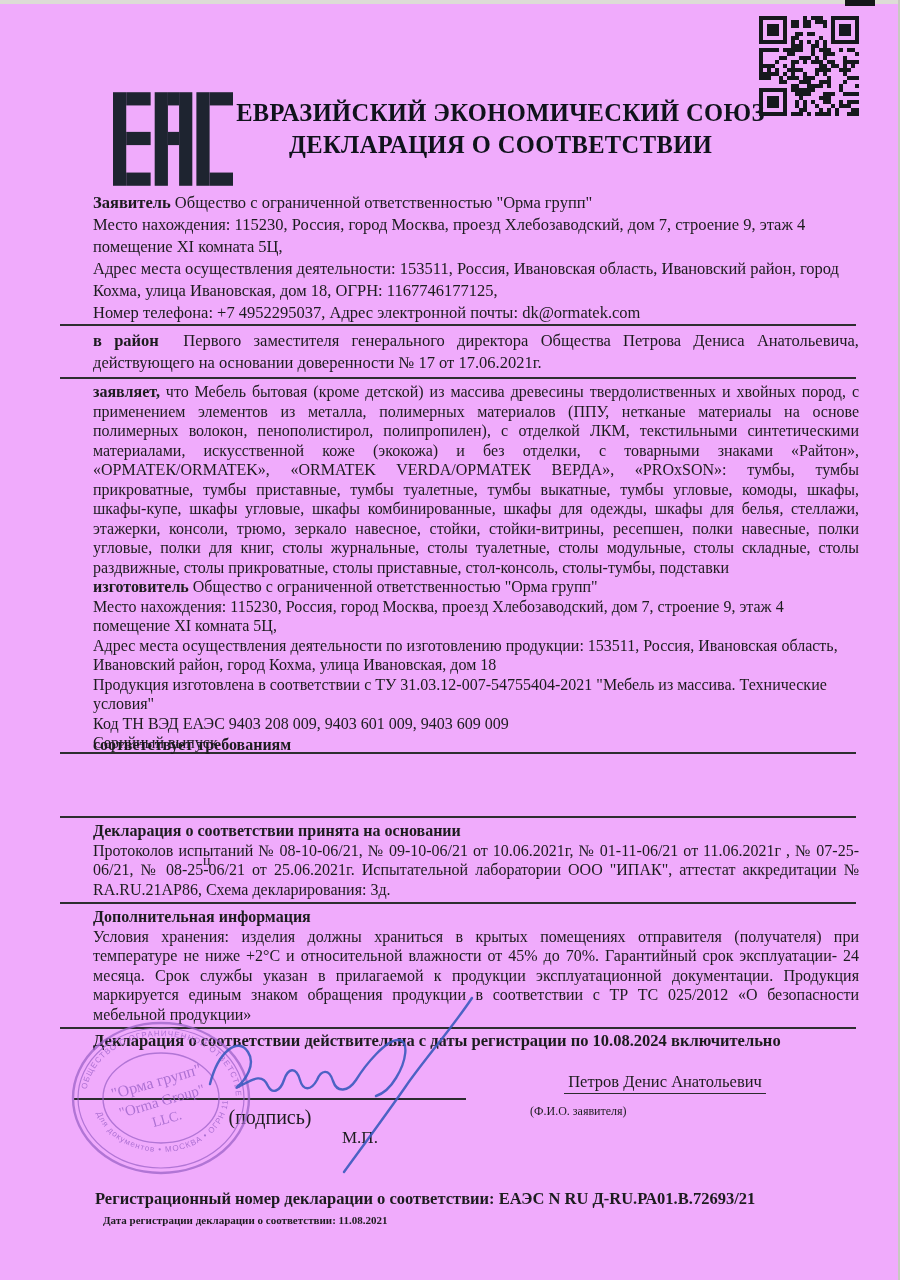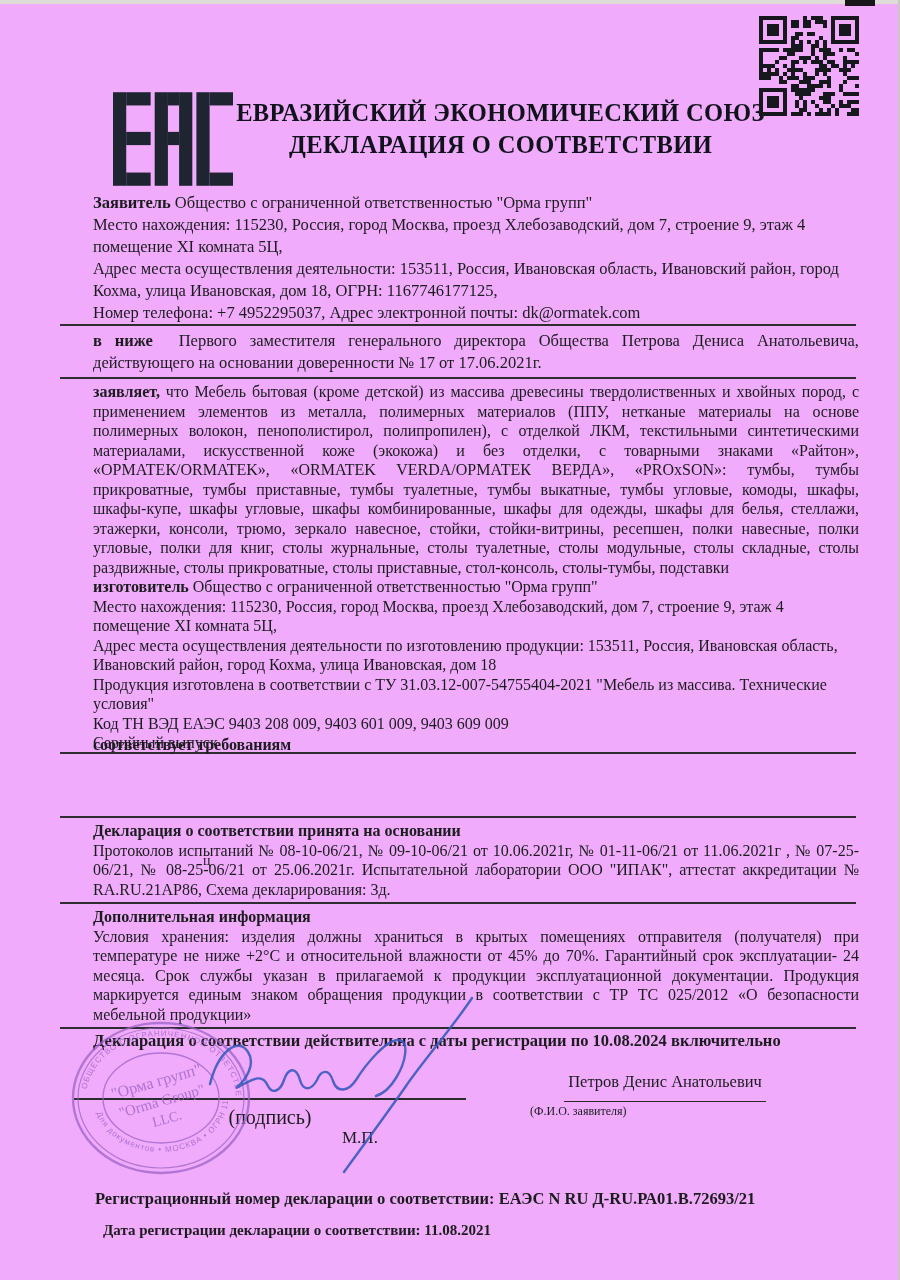--- a/index.html
+++ b/index.html
@@ -19,26 +19,26 @@
   .tight{font-size:16px;line-height:19.5px;}
   .just{text-align:justify;}
   .hr{position:absolute;left:60px;width:796px;height:0;border-top:2px solid #2e2e30;}
   .bold-head{font-weight:bold;}
 
   .validity{position:absolute;left:93px;top:1031px;width:766px;font-size:16.5px;font-weight:bold;}
 
   .sig-line{position:absolute;left:74px;top:1098px;width:392px;border-top:2px solid #2b2b2e;}
   .sig-caption{position:absolute;left:200px;top:1106px;width:140px;text-align:center;font-size:20px;}
   .fio{position:absolute;left:530px;top:1072px;width:270px;text-align:center;font-size:16.5px;}
-  .fio .nm{border-bottom:1.5px solid #2b2b2e;padding:0 4px 10px 4px;text-align:right;}
+  .fio .nm{border-bottom:1.5px solid #2b2b2e;padding:0 4px 2px 4px;text-align:right;}
   .fio-caption{position:absolute;left:530px;top:1104px;width:270px;text-align:left;font-size:12px;}
   .mp{position:absolute;left:342px;top:1128px;font-size:17px;}
 
   .regnum{position:absolute;left:95px;top:1189px;width:780px;font-size:16.5px;font-weight:bold;}
-  .regdate{position:absolute;left:103px;top:1214px;width:780px;font-size:15px;font-weight:bold;margin-top:8px;}
+  .regdate{position:absolute;left:103px;top:1214px;width:780px;font-size:11px;font-weight:bold;}
 
   .artifact-c{position:absolute;left:203px;top:853px;font-size:14px;color:#222;}
 
   .stamp{position:absolute;left:63px;top:1016px;}
   .signature-ink{position:absolute;left:0;top:0;width:900px;height:1280px;pointer-events:none;}
 </style>
 </head>
 <body>
 
 <div class="page">
@@ -383,21 +383,21 @@
   <div class="sec" style="top:192px">
     <p><b>Заявитель</b>
        <span>Общество с ограниченной ответственностью "Орма групп"</span></p>
     <p>Место нахождения: 115230, Россия, город Москва, проезд Хлебозаводский, дом 7, строение 9, этаж 4 помещение XI комната 5Ц,</p>
     <p>Адрес места осуществления деятельности: 153511, Россия, Ивановская область, Ивановский район, город Кохма, улица Ивановская, дом 18, ОГРН: 1167746177125,</p>
     <p>Номер телефона: +7 4952295037, Адрес электронной почты: dk@ormatek.com</p>
   </div>
   <div class="hr" style="top:324px"></div>
 
   <div class="sec just" style="top:330px">
-    <p><b>в ниже</b>&nbsp;
+    <p><b>в район</b>&nbsp;
        <span>Первого заместителя генерального директора Общества Петрова Дениса Анатольевича, действующего на основании доверенности № 17 от 17.06.2021г.</span></p>
   </div>
   <div class="hr" style="top:377px"></div>
 
   <div class="sec tight" style="top:382px">
     <p class="just"><b>заявляет,</b>
        <span>что Мебель бытовая (кроме детской) из массива древесины твердолиственных и хвойных пород, с применением элементов из металла, полимерных материалов (ППУ, нетканые материалы на основе полимерных волокон, пенополистирол, полипропилен), с отделкой ЛКМ, текстильными синтетическими материалами, искусственной коже (экокожа) и без отделки, с товарными знаками «Райтон», «ОРМАТЕК/ORMATEK», «ORMATEK VERDA/ОРМАТЕК ВЕРДА», «PROxSON»: тумбы, тумбы прикроватные, тумбы приставные, тумбы туалетные, тумбы выкатные, тумбы угловые, комоды, шкафы, шкафы-купе, шкафы угловые, шкафы комбинированные, шкафы для одежды, шкафы для белья, стеллажи, этажерки, консоли, трюмо, зеркало навесное, стойки, стойки-витрины, ресепшен, полки навесные, полки угловые, полки для книг, столы журнальные, столы туалетные, столы модульные, столы складные, столы раздвижные, столы прикроватные, столы приставные, стол-консоль, столы-тумбы, подставки</span></p>
     <p><b>изготовитель</b>
        <span>Общество с ограниченной ответственностью "Орма групп"</span></p>
     <p>Место нахождения: 115230, Россия, город Москва, проезд Хлебозаводский, дом 7, строение 9, этаж 4 помещение XI комната 5Ц,</p>

